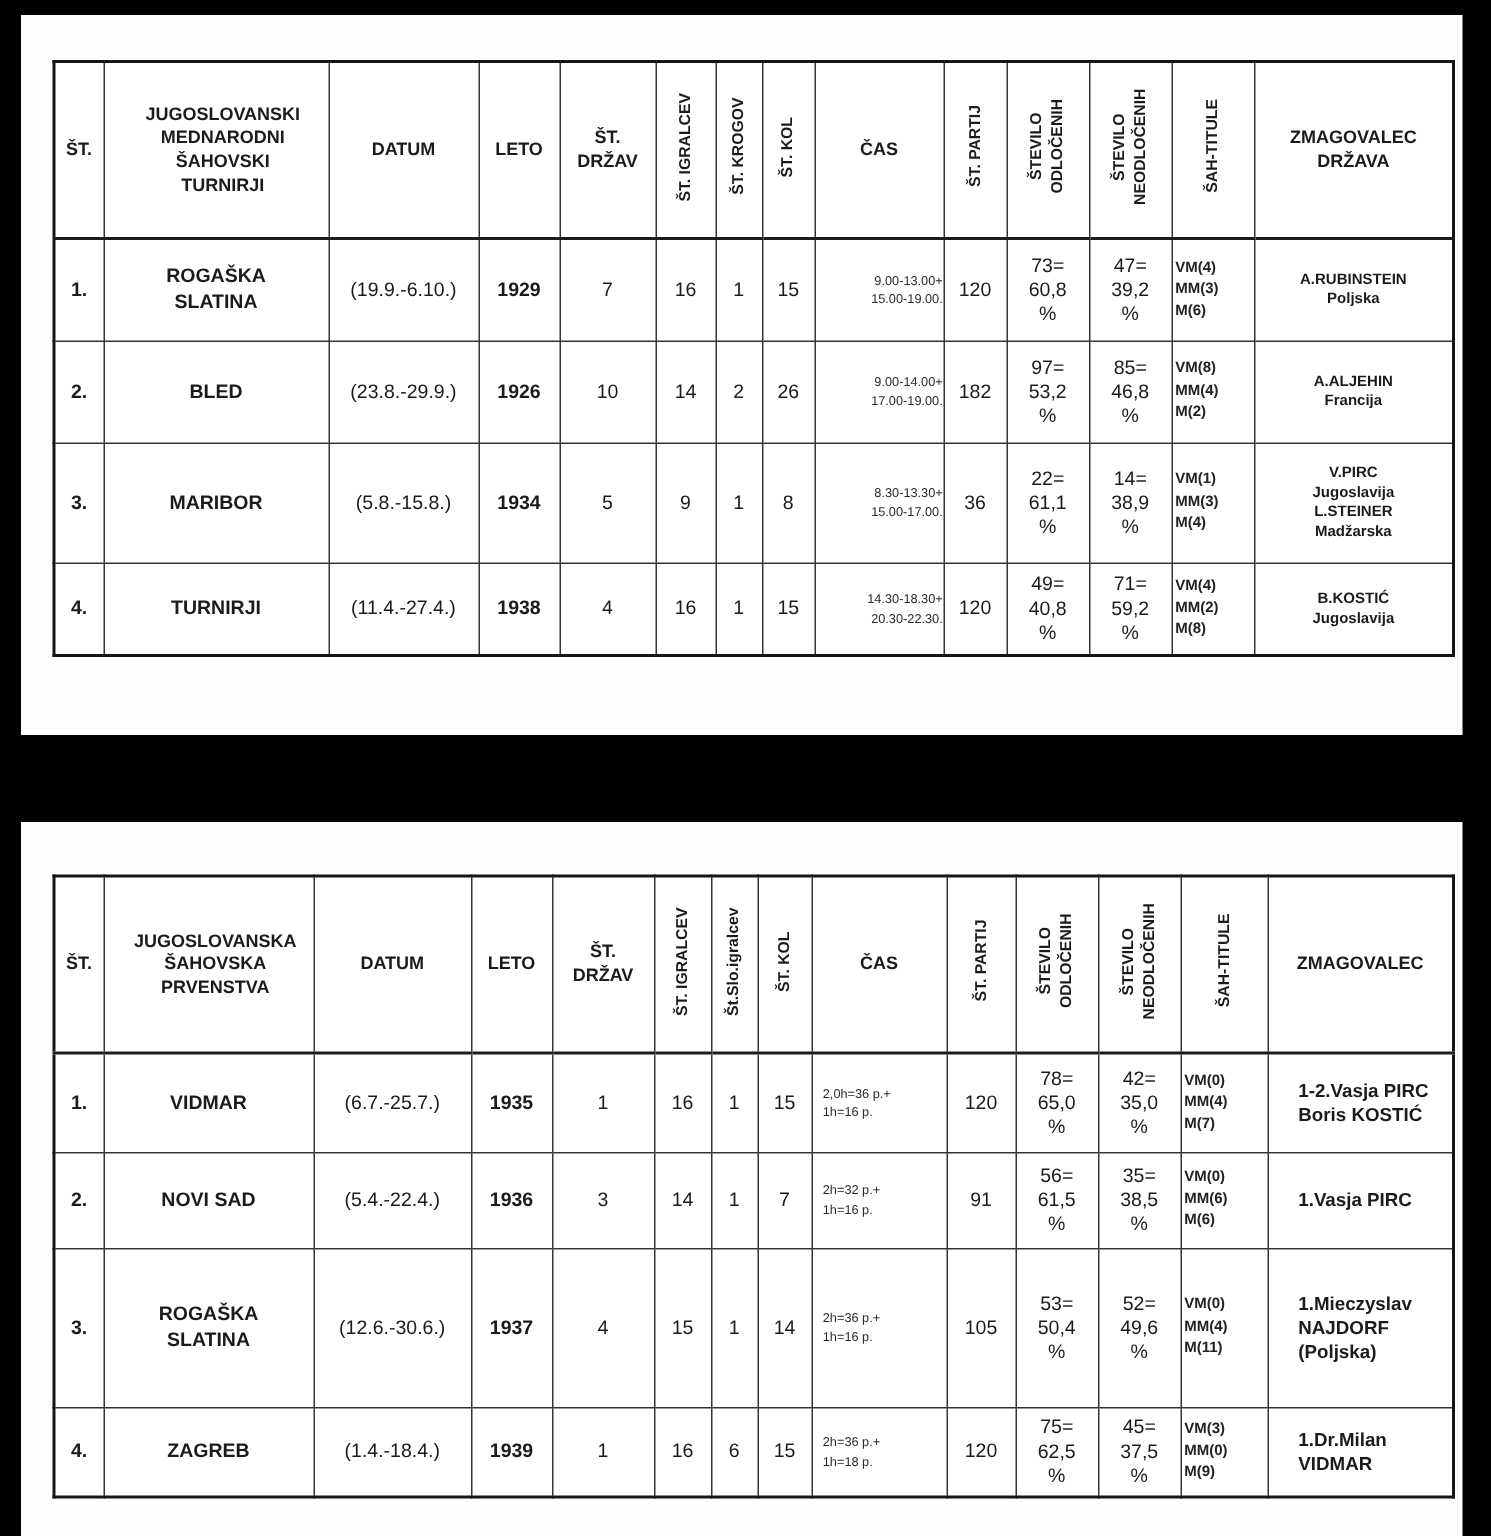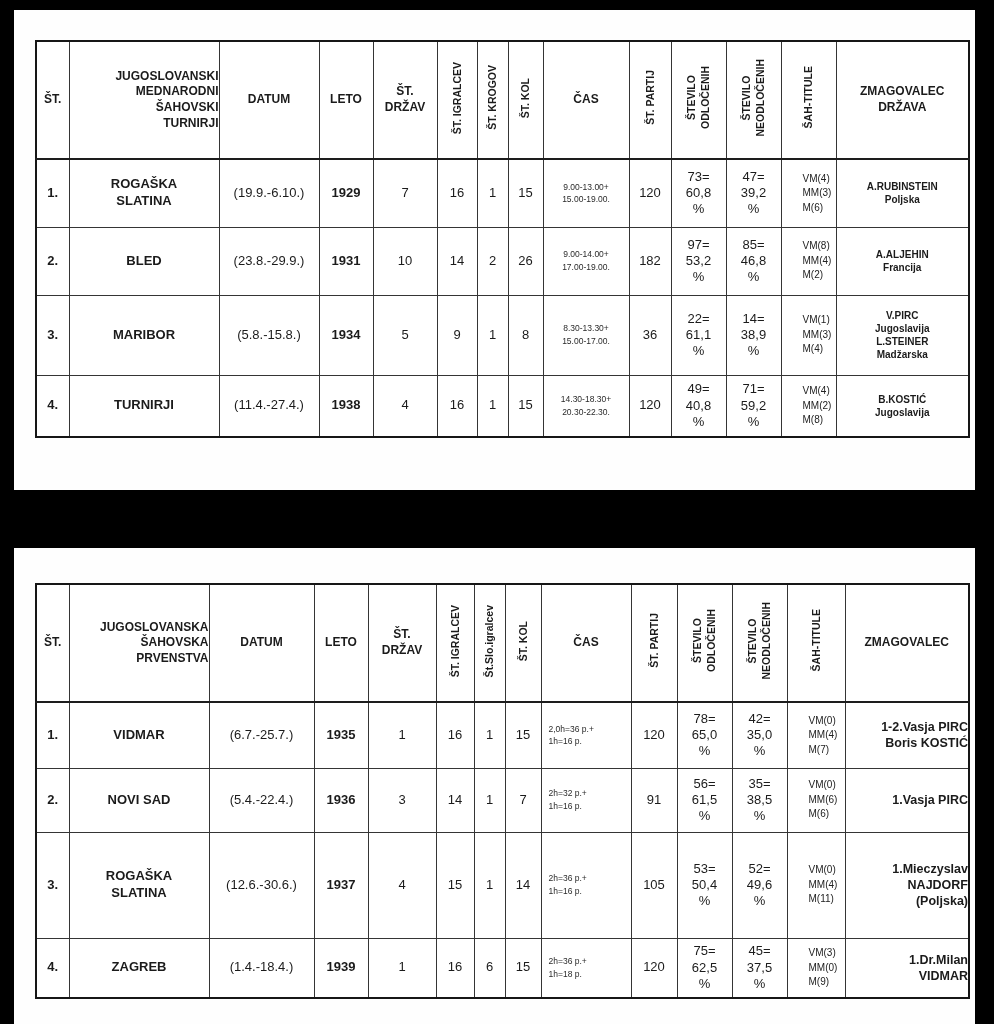--- a/index.html
+++ b/index.html
@@ -84,37 +84,37 @@
   #t1 tbody tr:nth-child(1) { height: 68px; }
   #t1 tbody tr:nth-child(2) { height: 68px; }
   #t1 tbody tr:nth-child(3) { height: 80px; }
   #t1 tbody tr:nth-child(4) { height: 62px; }
   #t2 tbody tr:nth-child(1) { height: 66px; }
   #t2 tbody tr:nth-child(2) { height: 64px; }
   #t2 tbody tr:nth-child(3) { height: 106px; }
   #t2 tbody tr:nth-child(4) { height: 60px; }
 
   
-  th:nth-child(2) { text-align: right; padding-left: 9px; }
+  th:nth-child(2) { text-align: center; padding-left: 9px; }
 
   
   td:nth-child(1), td:nth-child(2), td:nth-child(4), td:nth-child(14) { font-weight: bold; }
 
   
-  td:nth-child(9) { font-size: 8.5px; line-height: 1.5; color: #2a2a2a; }
+  td:nth-child(9) { font-size: 8.5px; line-height: 1.5; color: #2a2a2a; text-align: right; }
   #t2 td:nth-child(9) { text-align: left; padding-left: 7px; }
 
   
   td:nth-child(11), td:nth-child(12) { line-height: 1.25; }
 
   
-  td:nth-child(13) { font-size: 10px; font-weight: normal; text-align: left; padding-left: 21px; line-height: 1.45; color: #222; }
-
-  
-  #t2 td:nth-child(14) { text-align: right; padding-left: 0; font-size: 12.5px; }
+  td:nth-child(13) { font-size: 10px; font-weight: bold; text-align: left; padding-left: 2px; line-height: 1.45; color: #222; }
+
+  
+  #t2 td:nth-child(14) { text-align: left; padding-left: 20px; font-size: 12.5px; }
   #t1 td:nth-child(14) { font-size: 10px; }
 </style>
 </head>
 <body>
 
 <div class="panel" id="panel1">
   <table id="t1">
       <thead>
         <tr>
           <th><span class="horiz">ŠT.</span></th>
@@ -147,21 +147,21 @@
           <td>120</td>
           <td>73=<br>60,8<br>%</td>
           <td>47=<br>39,2<br>%</td>
           <td>VM(4)<br>MM(3)<br>M(6)</td>
           <td>A.RUBINSTEIN<br>Poljska</td>
         </tr>
         <tr>
           <td>2.</td>
           <td>BLED</td>
           <td>(23.8.-29.9.)</td>
-          <td>1931</td>
+          <td>1926</td>
           <td>10</td>
           <td>14</td>
           <td>2</td>
           <td>26</td>
           <td>9.00-14.00+<br>17.00-19.00.</td>
           <td>182</td>
           <td>97=<br>53,2<br>%</td>
           <td>85=<br>46,8<br>%</td>
           <td>VM(8)<br>MM(4)<br>M(2)</td>
           <td>A.ALJEHIN<br>Francija</td>

